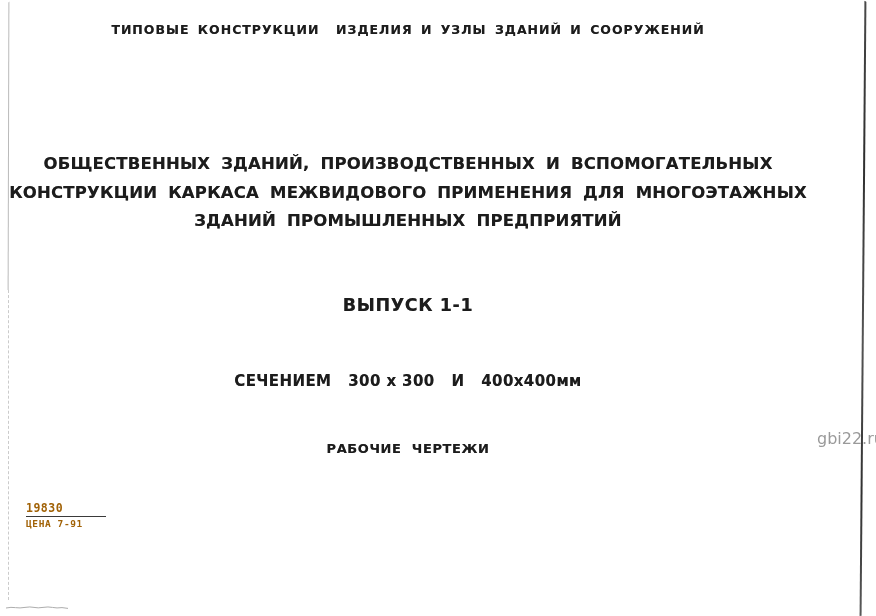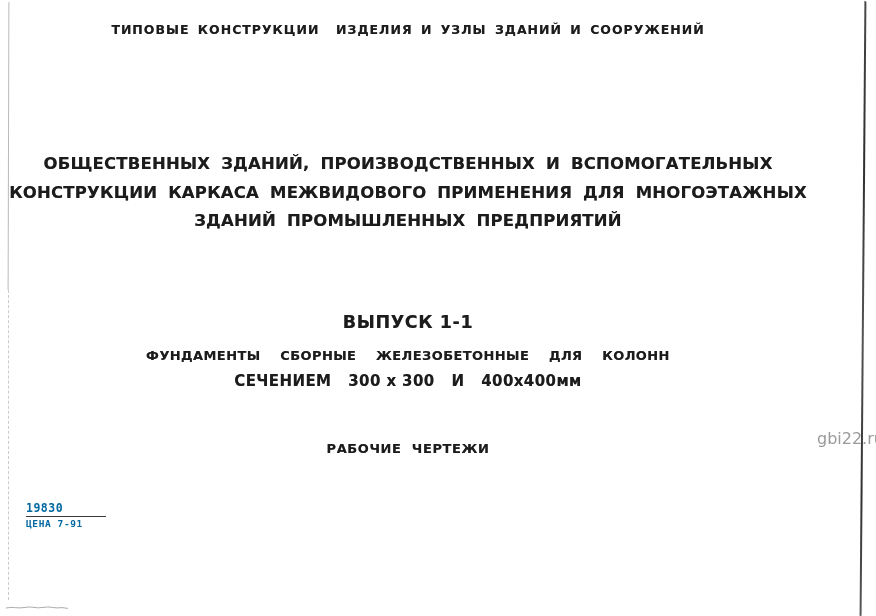--- a/index.html
+++ b/index.html
@@ -42,21 +42,20 @@
     font-size: 16.5px;
     line-height: 28.5px;
     letter-spacing: 0.2px;
     word-spacing: 5px;
   }
   .issue-line {
     top: 295px;
     font-size: 17.5px;
     letter-spacing: 0.6px;
     white-space: pre;
-    margin-top: 17px;
   }
   .subtitle-1 {
     top: 348px;
     font-size: 13px;
     letter-spacing: 0.4px;
     white-space: pre;
   }
   .subtitle-2 {
     top: 372px;
     font-size: 15px;
@@ -67,21 +66,21 @@
     top: 441px;
     font-size: 13px;
     letter-spacing: 0.6px;
     white-space: pre;
   }
   .stamp {
     position: absolute;
     left: 26px;
     top: 501px;
     font-family: "DejaVu Sans Mono", "Liberation Mono", monospace;
-    color: #0369a1;
+    color: #a16207;
     font-weight: bold;
   }
   .stamp-number {
     display: block;
     width: 80px;
     font-size: 11.5px;
     letter-spacing: 0.5px;
     border-bottom: 1.6px solid #3a3a3a;
     padding-bottom: 1px;
   }
@@ -144,21 +143,20 @@
 
 
   <div class="center-band title-block ink">
     <div>ОБЩЕСТВЕННЫХ ЗДАНИЙ, ПРОИЗВОДСТВЕННЫХ И ВСПОМОГАТЕЛЬНЫХ</div>
     <div>КОНСТРУКЦИИ КАРКАСА МЕЖВИДОВОГО ПРИМЕНЕНИЯ ДЛЯ МНОГОЭТАЖНЫХ</div>
     <div>ЗДАНИЙ ПРОМЫШЛЕННЫХ ПРЕДПРИЯТИЙ</div>
   </div>
 
   <div class="center-band issue-line ink">ВЫПУСК 1-1</div>
 
-  <div class="center-band subtitle-1 ink">ФУНДАМЕНТЫ    СБОРНЫЕ    ЖЕЛЕЗОБЕТОННЫЕ    ДЛЯ    КОЛОНН</div>
   <div class="center-band subtitle-2 ink">СЕЧЕНИЕМ   300 x 300   И   400x400мм</div>
 
   <div class="center-band drawings-line ink">РАБОЧИЕ  ЧЕРТЕЖИ</div>
 
   <div class="stamp">
     <span class="stamp-number">19830</span>
     <span class="stamp-price">ЦЕНА 7-91</span>
   </div>
 
   <div class="watermark">gbi22.ru</div>

